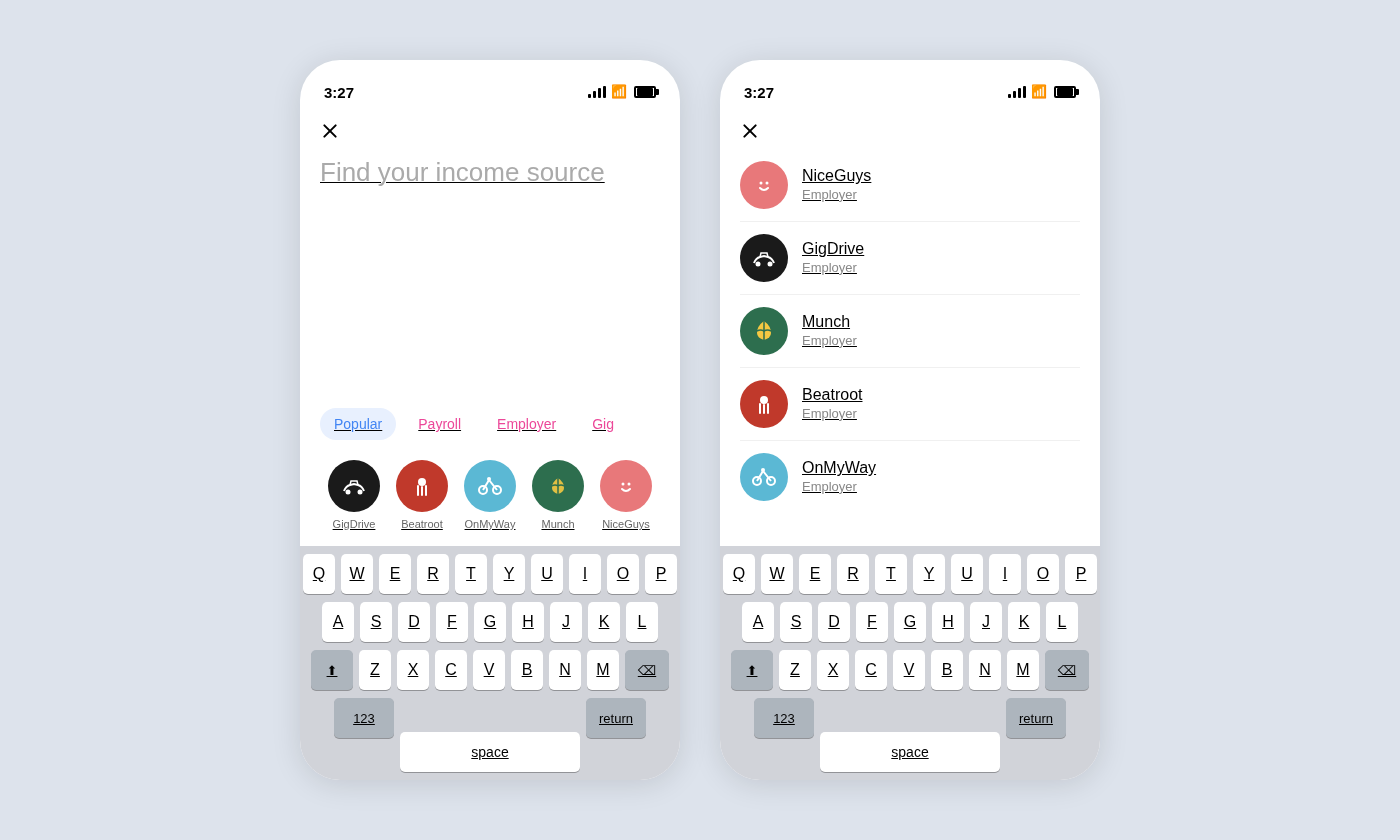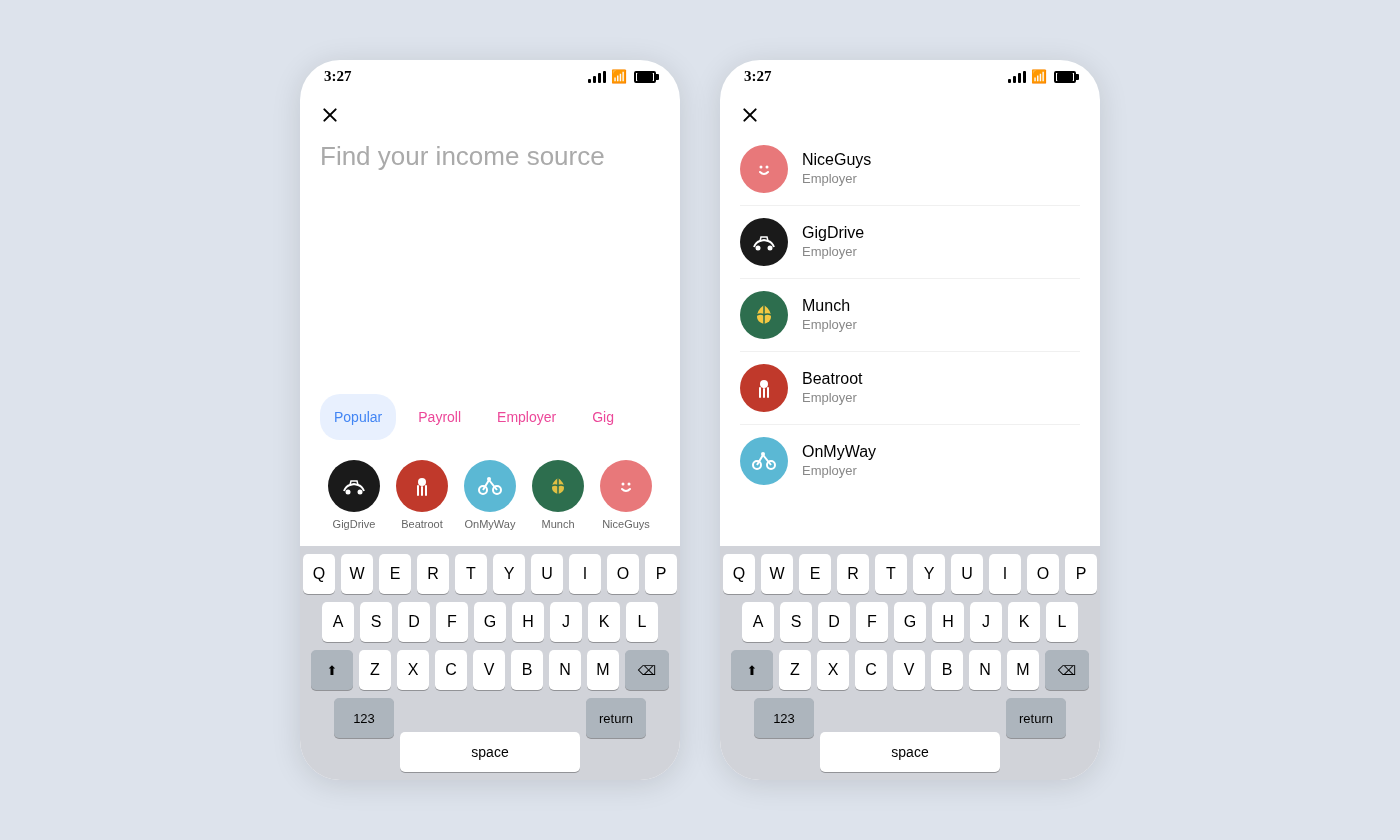--- a/index.html
+++ b/index.html
@@ -23,24 +23,23 @@
       overflow: hidden;
       display: flex;
       flex-direction: column;
       box-shadow: 0 4px 30px rgba(0,0,0,0.12);
     }
 
     
     .status-bar {
       display: flex;
       justify-content: space-between;
-      align-items: center;
-      padding: 8px 24px 8px;
-      flex-shrink: 0;
-      font-family: Liberation Serif, serif;
+      align-items: flex-start;
+      padding: 24px 24px 8px;
+      flex-shrink: 0;
     }
     .status-time {
       font-size: 15px;
       font-weight: 600;
       color: #000;
     }
     .status-icons {
       display: flex;
       align-items: center;
       gap: 6px;
@@ -83,20 +82,21 @@
       border-radius: 1px;
       margin: 0 1px;
     }
 
     
     .phone-content {
       flex: 1;
       display: flex;
       flex-direction: column;
       overflow: hidden;
+      text-decoration: underline;
     }
 
     
     .close-btn {
       padding: 12px 20px 8px;
       flex-shrink: 0;
     }
     .close-icon {
       width: 20px;
       height: 20px;
@@ -211,21 +211,21 @@
     .popular-section {
       padding: 0 20px;
       flex-shrink: 0;
     }
     .tabs-row {
       display: flex;
       gap: 8px;
       margin-bottom: 20px;
     }
     .tab {
-      padding: 15px 14px;
+      padding: 8px 14px;
       border-radius: 20px;
       font-size: 14px;
       cursor: pointer;
     }
     .tab-active {
       background: #e8f0fe;
       color: #4285f4;
       font-weight: 500;
     }
     .tab-inactive {

